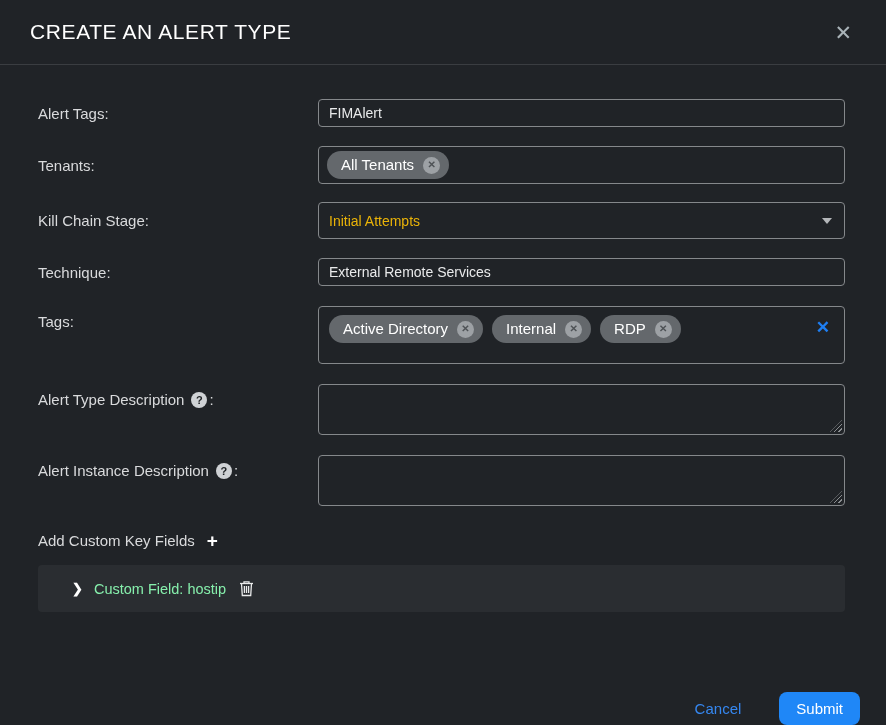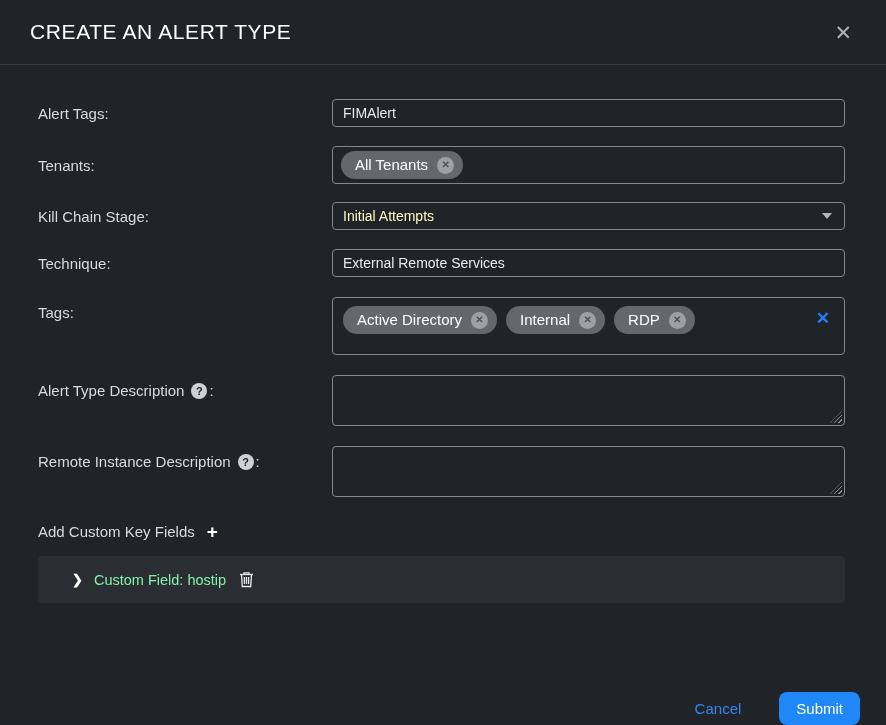--- a/index.html
+++ b/index.html
@@ -32,21 +32,21 @@
   
   .modal-body { padding: 34px 41px 0 38px; flex: 1; }
   .form-row { display: flex; align-items: center; margin-bottom: 19px; }
   .form-row.align-top { align-items: flex-start; }
   .form-row.align-top .field-label { margin-top: 7px; }
   .field-label {
     width: 280px; flex: 0 0 280px;
     color: #d9dadc; font-size: 15px;
     display: flex; align-items: center; gap: 7px;
   }
-  .control-col { flex: 1; min-width: 0; position: relative; margin-left: 14px; }
+  .control-col { flex: 1; min-width: 0; position: relative; }
 
   .text-input {
     width: 100%; height: 28px;
     background: transparent;
     border: 1px solid #85888b; border-radius: 4px;
     color: #e9eaeb; font-size: 14px;
     padding: 0 10px;
     font-family: "Liberation Sans", sans-serif;
     outline: none;
   }
@@ -75,23 +75,23 @@
     font-size: 10px; font-weight: 700; cursor: pointer;
   }
   .clear-tags {
     position: absolute; right: 14px; top: 12px;
     color: #1e7ef2; font-size: 17px; font-weight: 700;
     cursor: pointer; line-height: 1;
   }
 
   
   .select-box {
-    width: 100%; height: 28px;
+    width: 100%; height: 37px;
     border: 1px solid #85888b; border-radius: 4px;
-    color: #fef9c3; font-size: 14px;
+    color: #eab308; font-size: 14px;
     padding: 0 12px 0 10px;
     display: flex; align-items: center; justify-content: space-between;
     cursor: pointer;
   }
   .select-caret {
     width: 0; height: 0;
     border-left: 5px solid transparent;
     border-right: 5px solid transparent;
     border-top: 6px solid #b4b7ba;
   }
@@ -251,21 +251,21 @@
       <div class="control-col">
         <div class="ta-wrap">
           <textarea class="desc-textarea" style=""></textarea>
           <span class="resize-grip"></span>
         </div>
       </div>
     </div>
 
     <div class="form-row align-top" style="margin-bottom:0;">
       <div class="field-label">
-        <span>Remote Instance Description</span>
+        <span>Alert Instance Description</span>
         <span class="help-icon">?</span>
         <span style="margin-left:-5px;">:</span>
       </div>
       <div class="control-col">
         <div class="ta-wrap">
           <textarea class="desc-textarea" style=""></textarea>
           <span class="resize-grip"></span>
         </div>
       </div>
     </div>

